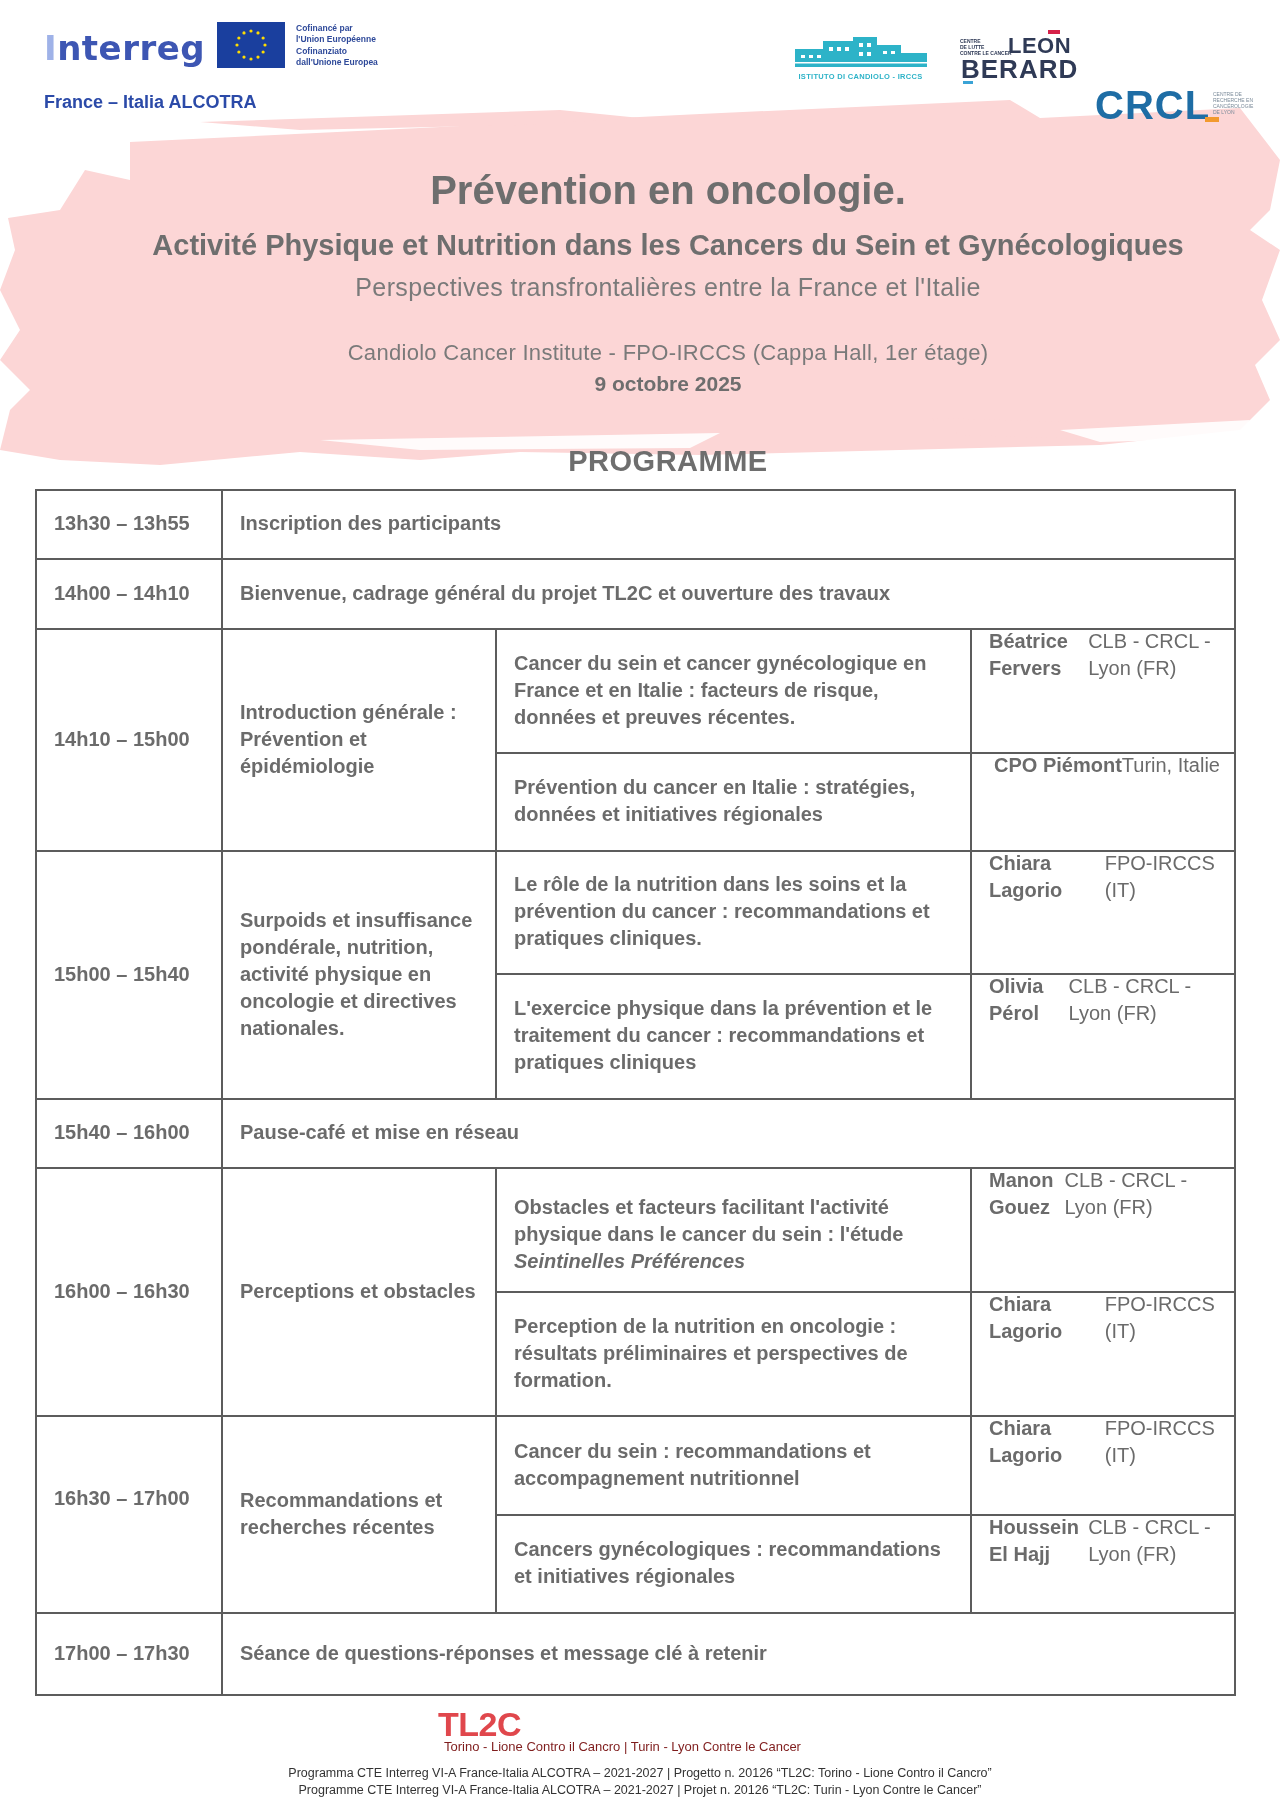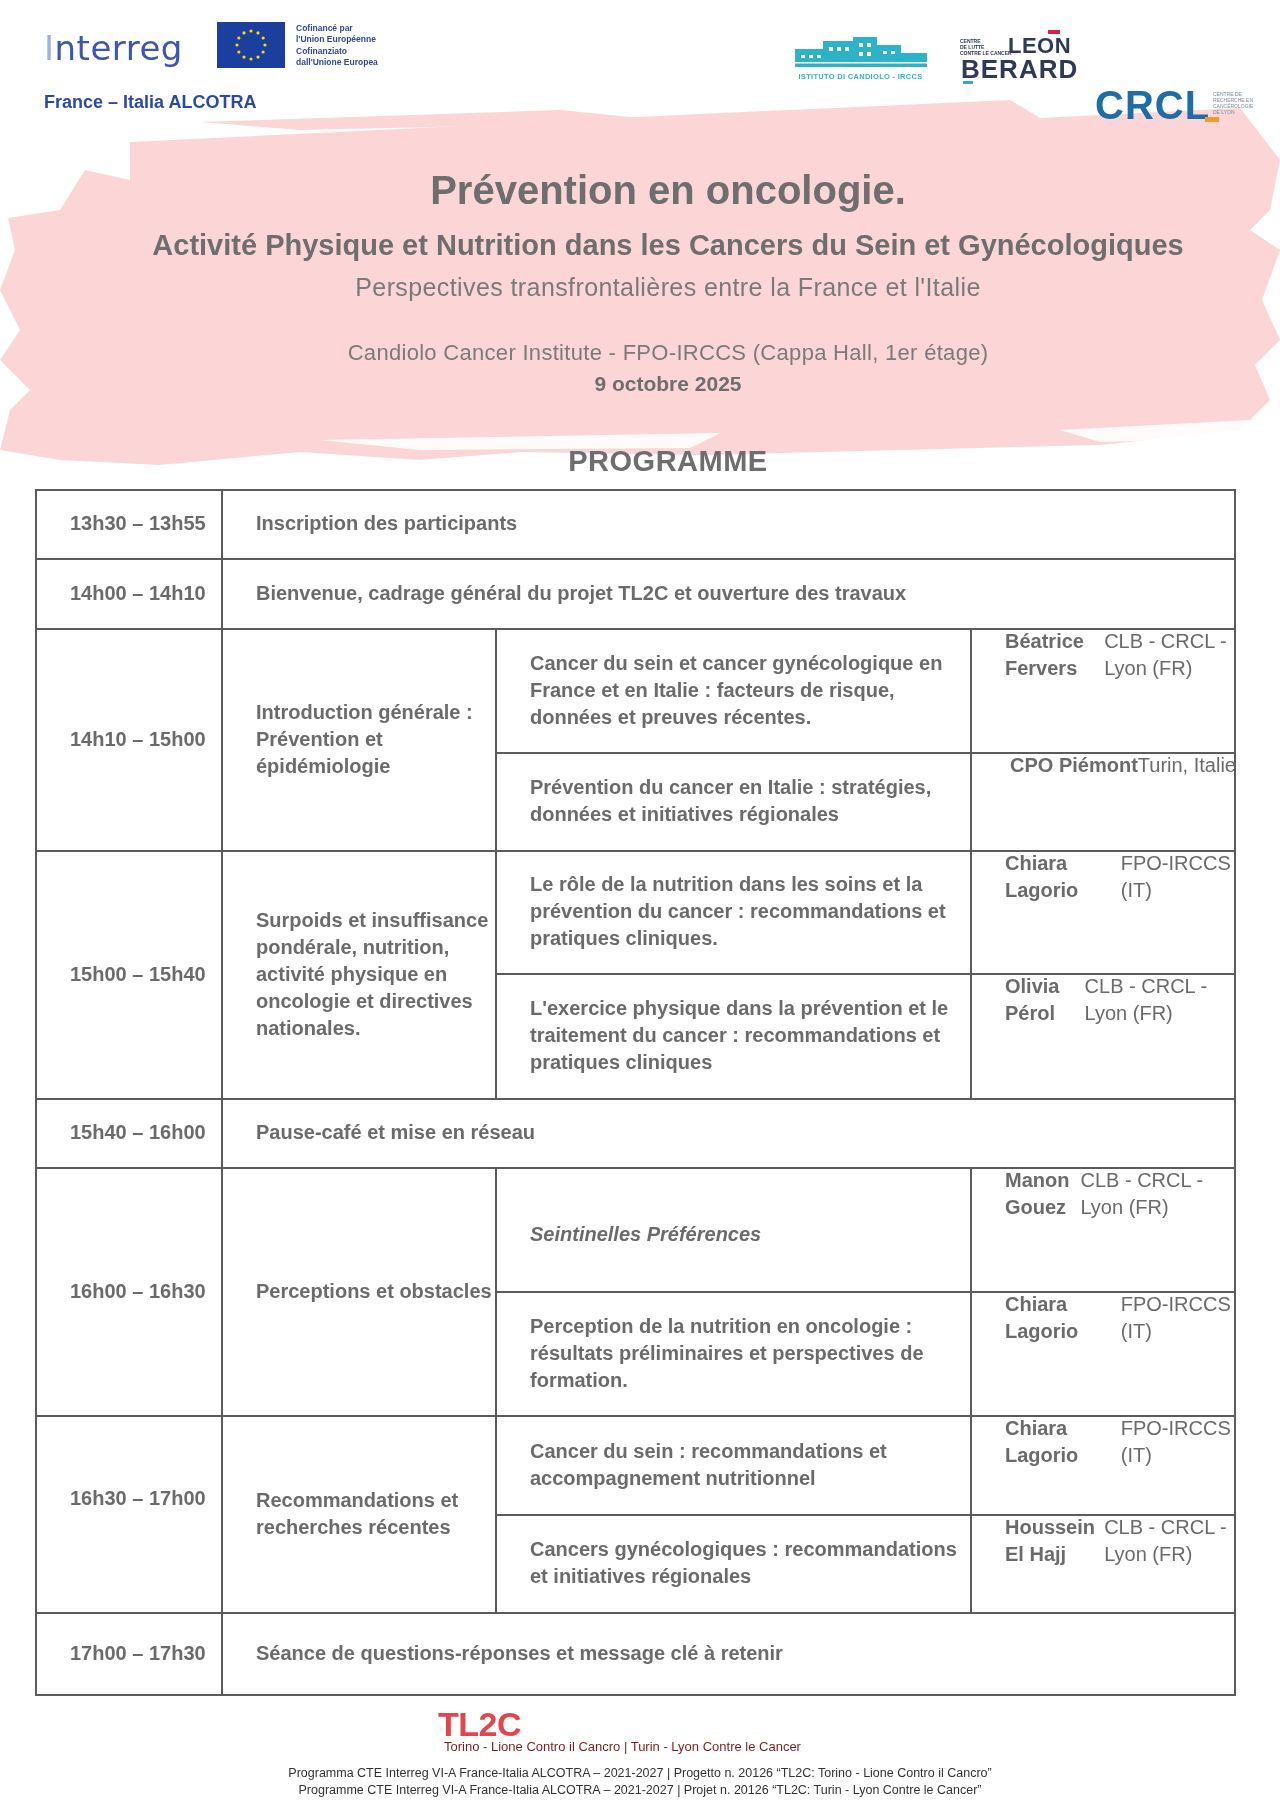--- a/index.html
+++ b/index.html
@@ -4,21 +4,21 @@
 <style>
   html, body { margin:0; padding:0; background:#ffffff; }
   body { width:1280px; height:1810px; position:relative; overflow:hidden;
          font-family:"Liberation Sans", sans-serif; color:#6b6b6b; }
 
   
   #brush { position:absolute; left:0; top:100px; width:1280px; height:380px; z-index:0; }
 
   
   .logo-interreg { position:absolute; left:44px; top:28px; font-family:"DejaVu Sans", sans-serif;
-                   font-weight:normal; font-size:34px; color:#3d56b3; letter-spacing:0.5px; z-index:2; }
+                   font-weight:bold; font-size:34px; color:#3d56b3; letter-spacing:0.5px; z-index:2; }
   .logo-interreg .soft { color:#9fb2e8; }
   .eu-flag { position:absolute; left:217px; top:22px; width:68px; height:46px; background:#1a3f9e; z-index:2; }
   .eu-text { position:absolute; left:296px; top:23px; font-size:8.5px; line-height:10.5px;
              color:#2f4a9a; font-weight:bold; z-index:2; }
   .alcotra { position:absolute; left:44px; top:92px; font-size:18px; font-weight:bold; color:#2b4aa8; z-index:2; }
 
   .logo-candiolo { position:absolute; left:793px; top:35px; width:135px; height:46px; z-index:2; }
   .logo-candiolo .lbl { position:absolute; left:0; bottom:0; width:135px; text-align:center;
                         font-size:7.5px; font-weight:bold; color:#2db3c8; letter-spacing:0.3px; }
   .logo-leon { position:absolute; left:960px; top:32px; width:100px; height:52px; z-index:2; }
@@ -40,21 +40,21 @@
   .t4 { top:340px; font-size:22px; color:#7a7a7a; letter-spacing:0.3px; }
   .t5 { top:372px; font-size:21px; font-weight:bold; color:#6e6e6e; }
   .t6 { top:445px; font-size:29px; font-weight:bold; color:#6e6e6e; letter-spacing:0.5px; }
 
   
   .grid { position:absolute; left:35px; top:489px; width:1200px; height:1206px; z-index:2; }
   .hline, .vline { position:absolute; background:#5c5c5c; }
   .hline { height:2px; }
   .vline { width:2px; }
   .cell { position:absolute; display:flex; align-items:center; box-sizing:border-box;
-          padding-left:19px; padding-right:10px; font-size:20px; line-height:27px; color:#6b6b6b;margin-left:16px; }
+          padding-left:19px; padding-right:10px; font-size:20px; line-height:27px; color:#6b6b6b; }
   .cell.time { font-weight:bold; }
   .cell.topic { font-weight:bold; }
   .cell.talk { font-weight:bold; }
   .cell.speaker { flex-direction:row; align-items:flex-start; justify-content:center; }
   .speaker .name { font-weight:bold; }
   .speaker .aff { font-weight:normal; }
   .italic { font-style:italic; }
 
   
   .tl2c { position:absolute; left:438px; top:1705px; font-size:34px; font-weight:bold; color:#e0474c; z-index:2; letter-spacing:-0.5px; }
@@ -231,21 +231,21 @@
 
   <div>
     <div class="cell time" style="left:0;top:609px;width:186px;height:69px">15h40 – 16h00</div>
     <div class="cell" style="left:186px;top:609px;width:1014px;height:69px;font-weight:bold">Pause-café et mise en réseau</div>
   </div>
 
   <div>
     <div class="cell time" style="left:0;top:678px;width:186px;height:248px">16h00 – 16h30</div>
     <div class="cell topic" style="left:186px;top:678px;width:274px;height:248px">Perceptions et obstacles</div>
     <div class="cell talk" style="left:460px;top:678px;width:475px;height:124px;display:block;padding-top:27px">
-      <br>
+      <span>Obstacles et facteurs facilitant l'activité physique dans le cancer du sein : l'étude</span><br>
       <span class="italic">Seintinelles Préférences</span>
     </div>
     <div class="cell speaker" style="left:935px;top:678px;width:229px;height:124px">
       <span class="name">Manon Gouez</span>
       <span class="aff">CLB - CRCL - Lyon (FR)</span>
     </div>
     <div class="cell talk" style="left:460px;top:802px;width:475px;height:124px">Perception de la nutrition en oncologie : résultats préliminaires et perspectives de formation.</div>
     <div class="cell speaker" style="left:935px;top:802px;width:265px;height:124px">
       <span class="name">Chiara Lagorio</span>
       <span class="aff">FPO-IRCCS (IT)</span>

